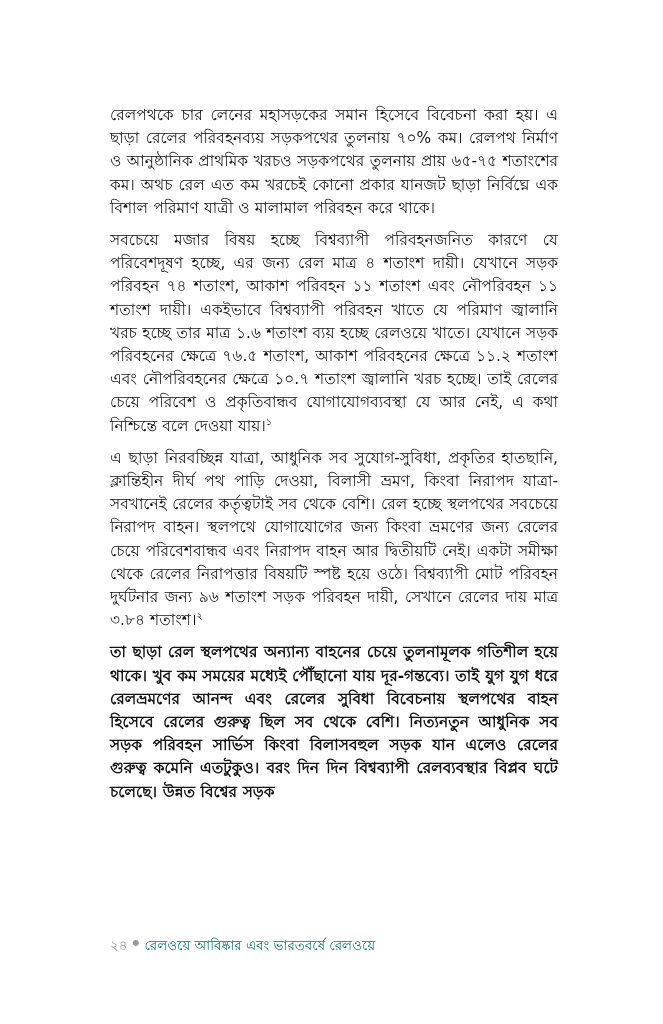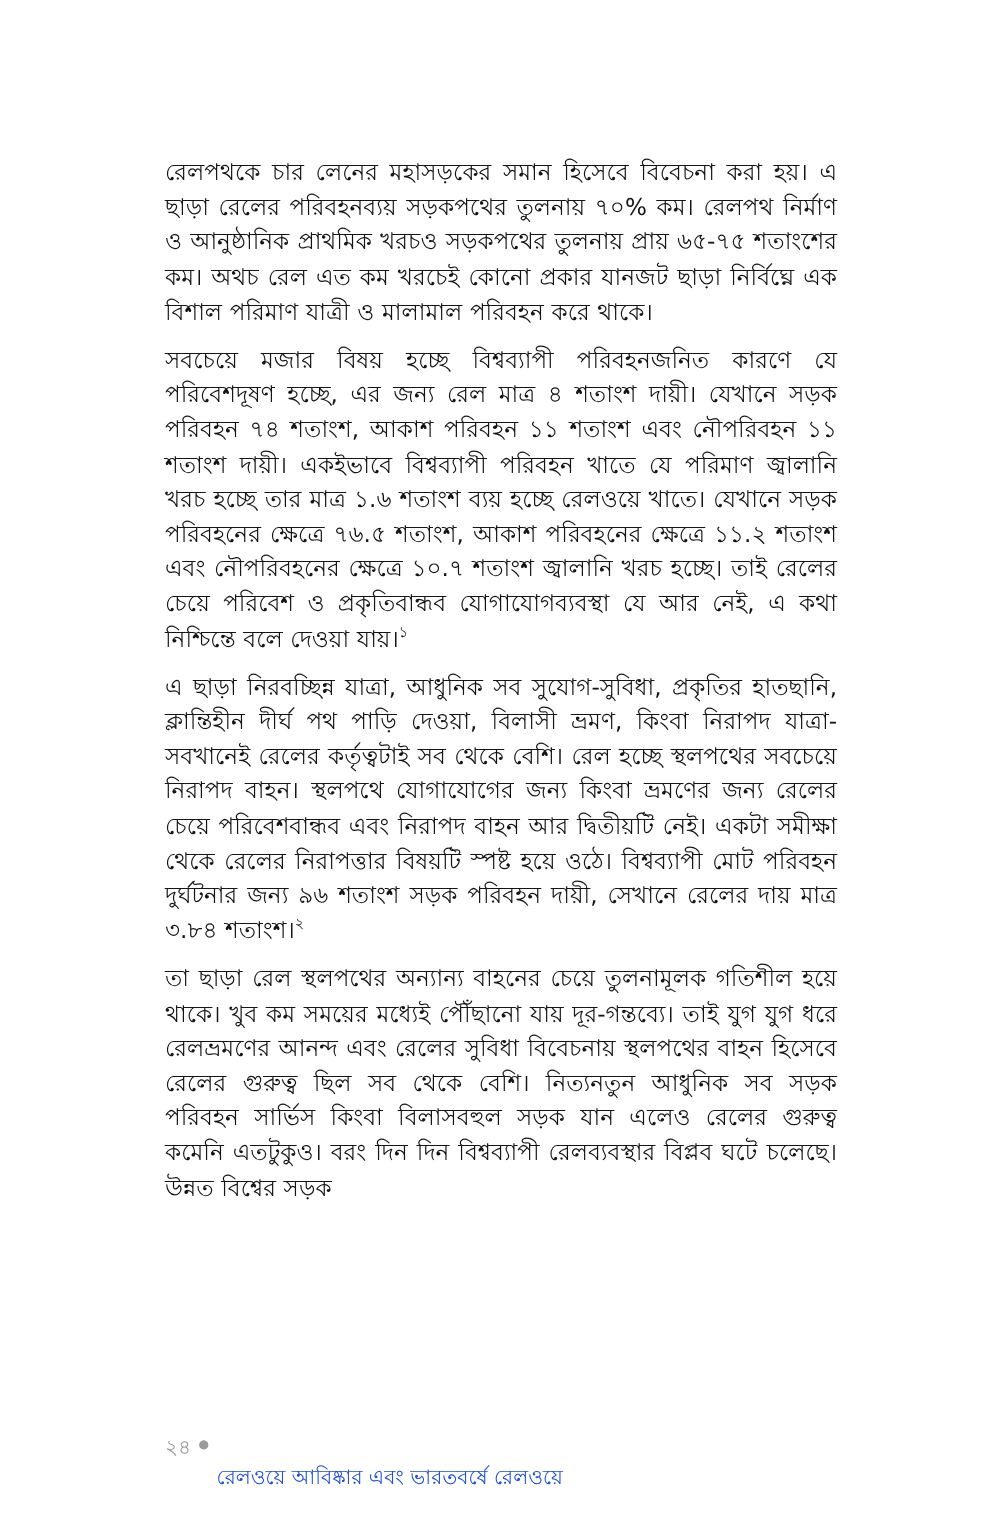--- a/index.html
+++ b/index.html
@@ -33,20 +33,21 @@
     color: #141414;
     text-align: justify;
     text-justify: inter-word;
     letter-spacing: 0.02px;
     word-spacing: 0.2px;
     -webkit-hyphens: none;
     hyphens: none;
   }
   .para:last-of-type {
     margin-bottom: 0;
+    font-weight: bold;
   }
   
   .para-last {
     text-align: justify;
   }
   .fn {
     font-size: 9.6px;
     vertical-align: super;
     line-height: 0;
     color: #141414;
@@ -67,22 +68,21 @@
   .footer-page-number {
     color: #9a9a9a;
   }
   .footer-sep {
     font-size: 8px;
     position: relative;
     top: -3px;
     color: #9a9a9a;
   }
   .footer-title {
-    color: #1d4ed8;
-    margin-top: 40px;
+    color: #0f766e;
   }
 </style>
 </head>
 <body>
 
 <div class="page">
 
   <div class="text-column">
 
     <p class="para"><span>রেলপথকে চার লেনের মহাসড়কের সমান হিসেবে বিবেচনা করা হয়। এ ছাড়া রেলের পরিবহনব্যয় সড়কপথের তুলনায় ৭০% কম। রেলপথ নির্মাণ ও আনুষ্ঠানিক প্রাথমিক খরচও সড়কপথের তুলনায় প্রায় ৬৫-৭৫ শতাংশের কম। অথচ রেল এত কম খরচেই কোনো প্রকার যানজট ছাড়া নির্বিঘ্নে এক বিশাল পরিমাণ যাত্রী ও মালামাল পরিবহন করে থাকে।</span><span class="fn"></span></p>

